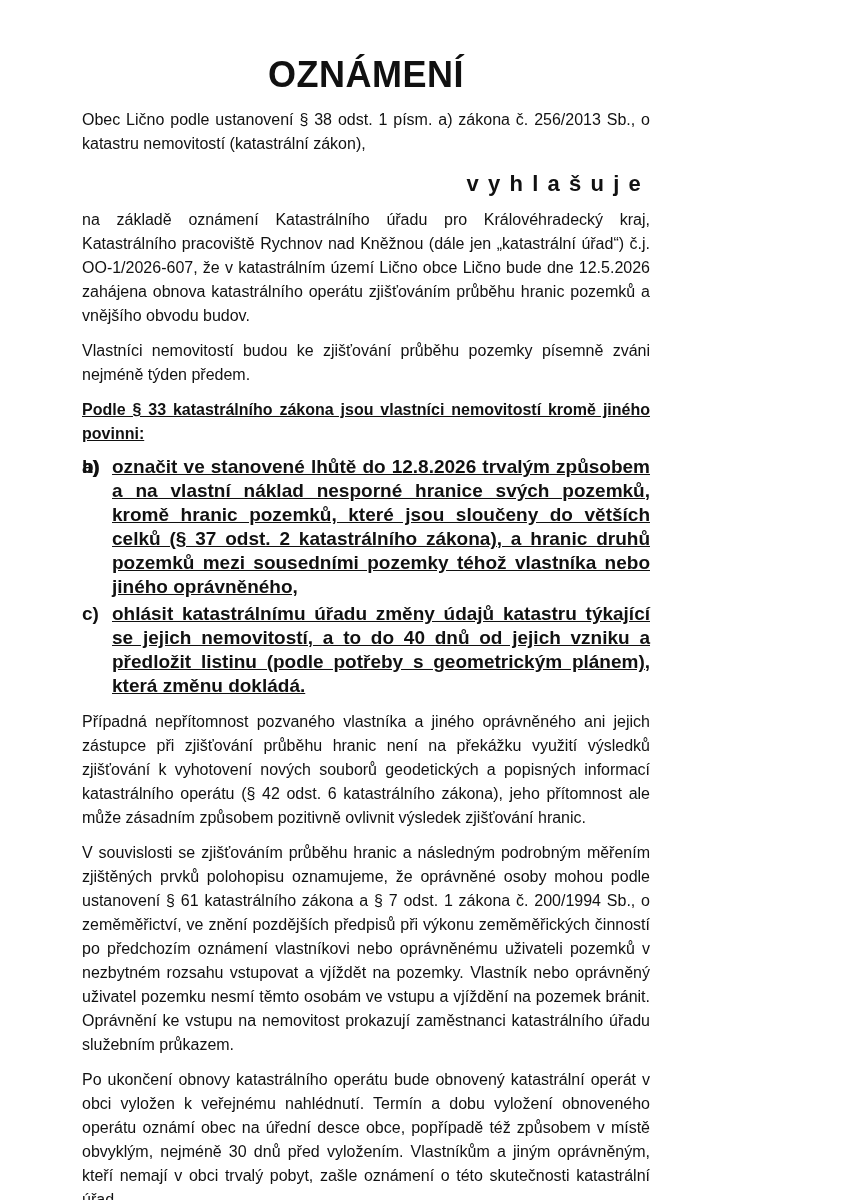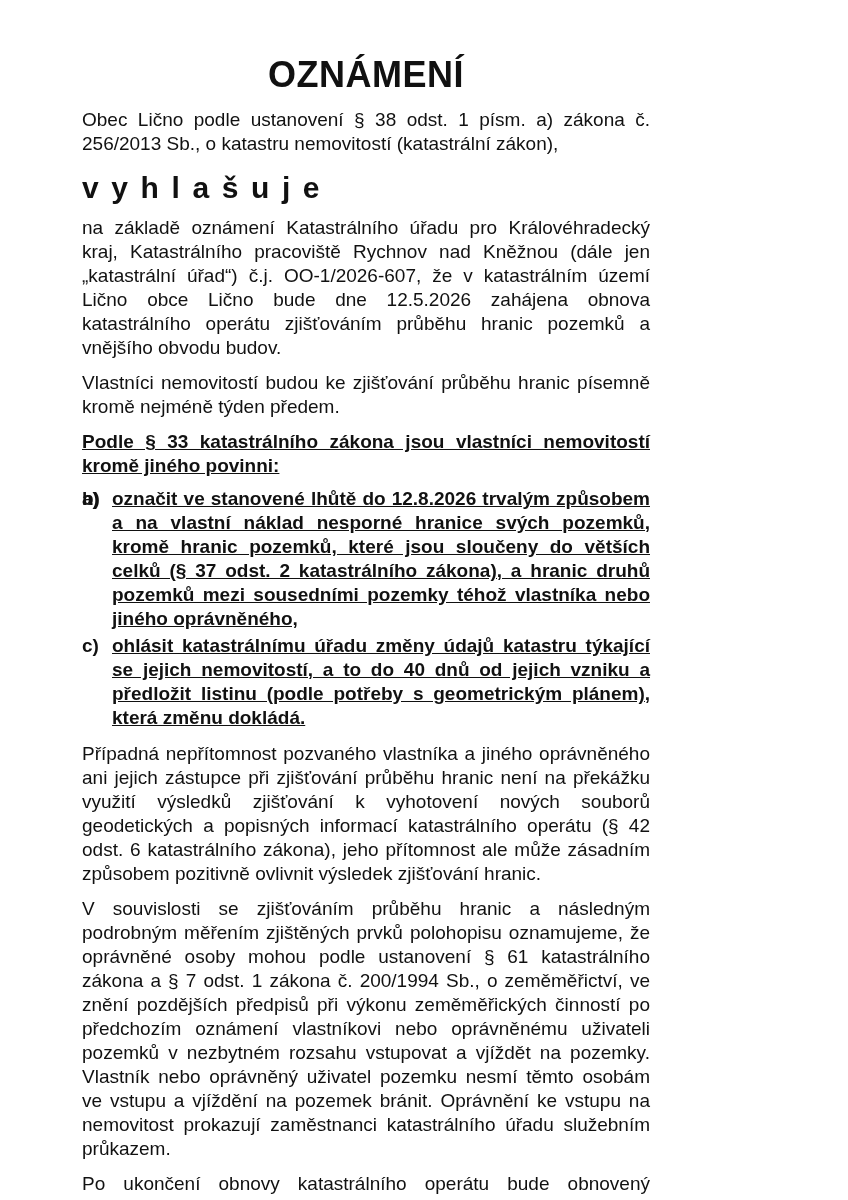--- a/index.html
+++ b/index.html
@@ -24,29 +24,29 @@
   }
   .doc-title {
     margin: 0 0 12px 0;
     text-align: center;
     font-size: 36px;
     font-weight: bold;
     letter-spacing: 0.5px;
   }
   .para {
     margin: 11px 0;
-    font-size: 19px;
+    font-size: 16px;
     line-height: 24px;
     text-align: justify;
     text-justify: inter-word;
   }
   .proclaim {
     margin: 15px 0 8px 0;
-    text-align: left;
-    font-size: 30px;
+    text-align: right;
+    font-size: 22px;
     font-weight: bold;
     letter-spacing: 0.42em;
   }
   .duties-heading {
     font-weight: bold;
     text-decoration: underline;
     margin-bottom: 9px;
   }
   .duties {
     margin: 0 0 12px 0;
@@ -74,21 +74,21 @@
 <div class="page">
 
   <h1 class="doc-title">OZNÁMENÍ</h1>
 
   <p class="para">Obec Lično podle ustanovení § 38 odst. 1 písm. a) zákona č. 256/2013 Sb., o katastru nemovitostí (katastrální zákon),</p>
 
   <div class="proclaim">vyhlašuje</div>
 
   <p class="para">na základě oznámení Katastrálního úřadu pro Královéhradecký kraj, Katastrálního pracoviště Rychnov nad Kněžnou (dále jen „katastrální úřad“) č.j. OO-1/2026-607, že v katastrálním území Lično obce Lično bude dne 12.5.2026 zahájena obnova katastrálního operátu zjišťováním průběhu hranic pozemků a vnějšího obvodu budov.</p>
 
-  <p class="para">Vlastníci nemovitostí budou ke zjišťování průběhu hranic písemně kromě nejméně týden předem.</p>
+  <p class="para">Vlastníci nemovitostí budou ke zjišťování průběhu pozemky písemně zváni nejméně týden předem.</p>
 
   <p class="para duties-heading">Podle § 33 katastrálního zákona jsou vlastníci nemovitostí kromě jiného povinni:</p>
 
   <div class="duties">
     <div class="duty">
       <span class="duty-label">a)</span>
     </div>
     <div class="duty">
       <span class="duty-label">b)</span><span>označit ve stanovené lhůtě do 12.8.2026 trvalým způsobem a na vlastní náklad nesporné hranice svých pozemků, kromě hranic pozemků, které jsou sloučeny do větších celků (§ 37 odst. 2 katastrálního zákona), a hranic druhů pozemků mezi sousedními pozemky téhož vlastníka nebo jiného oprávněného,</span>
     </div>

